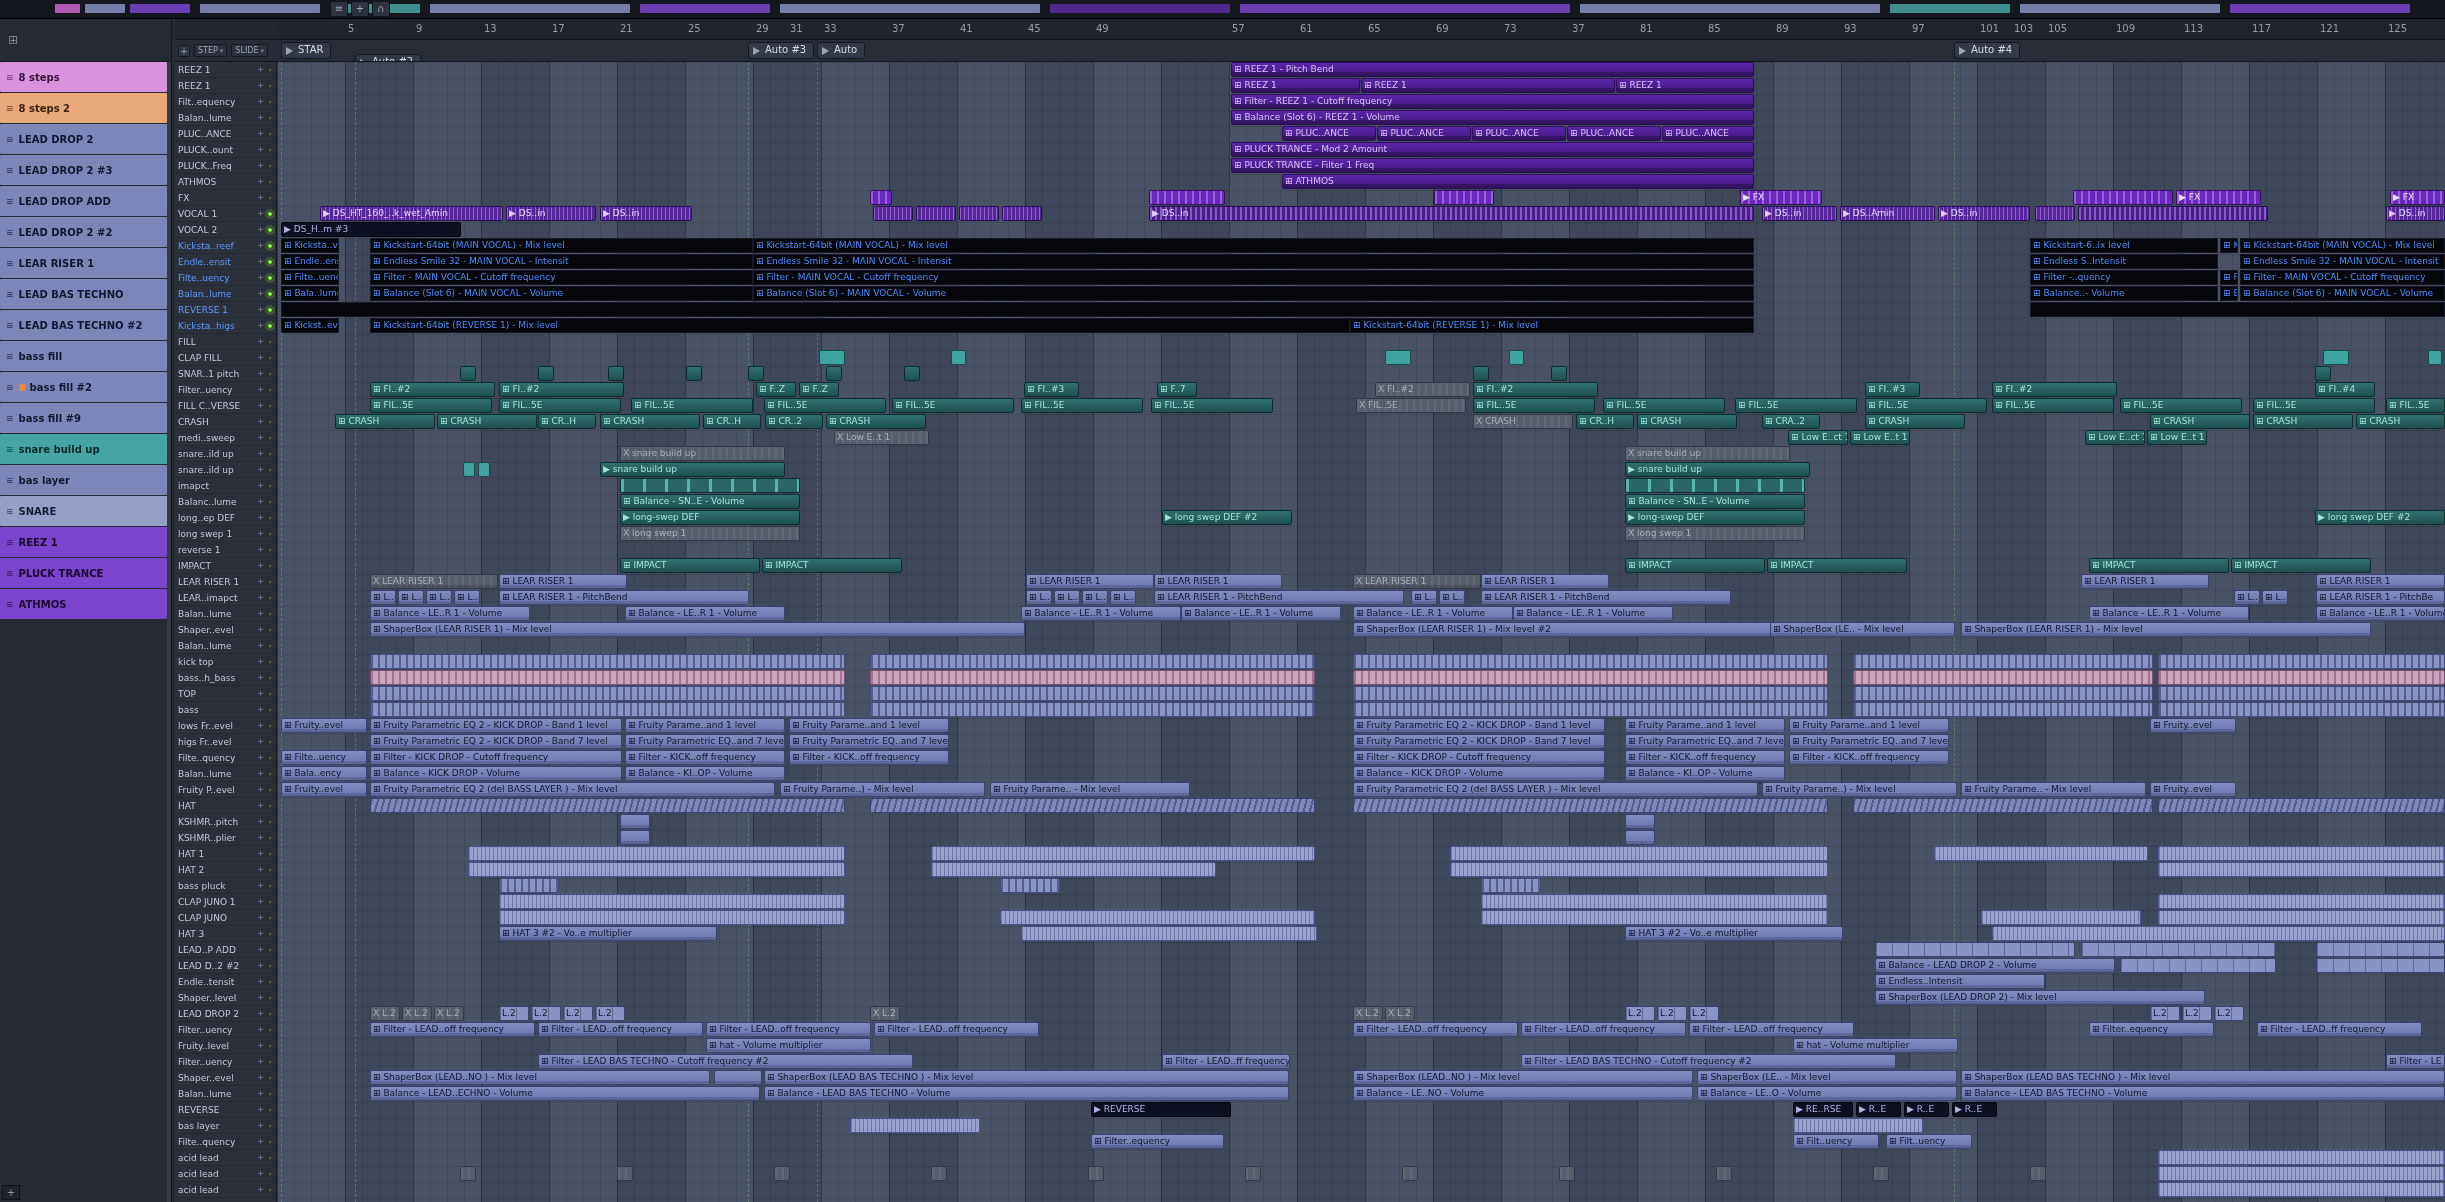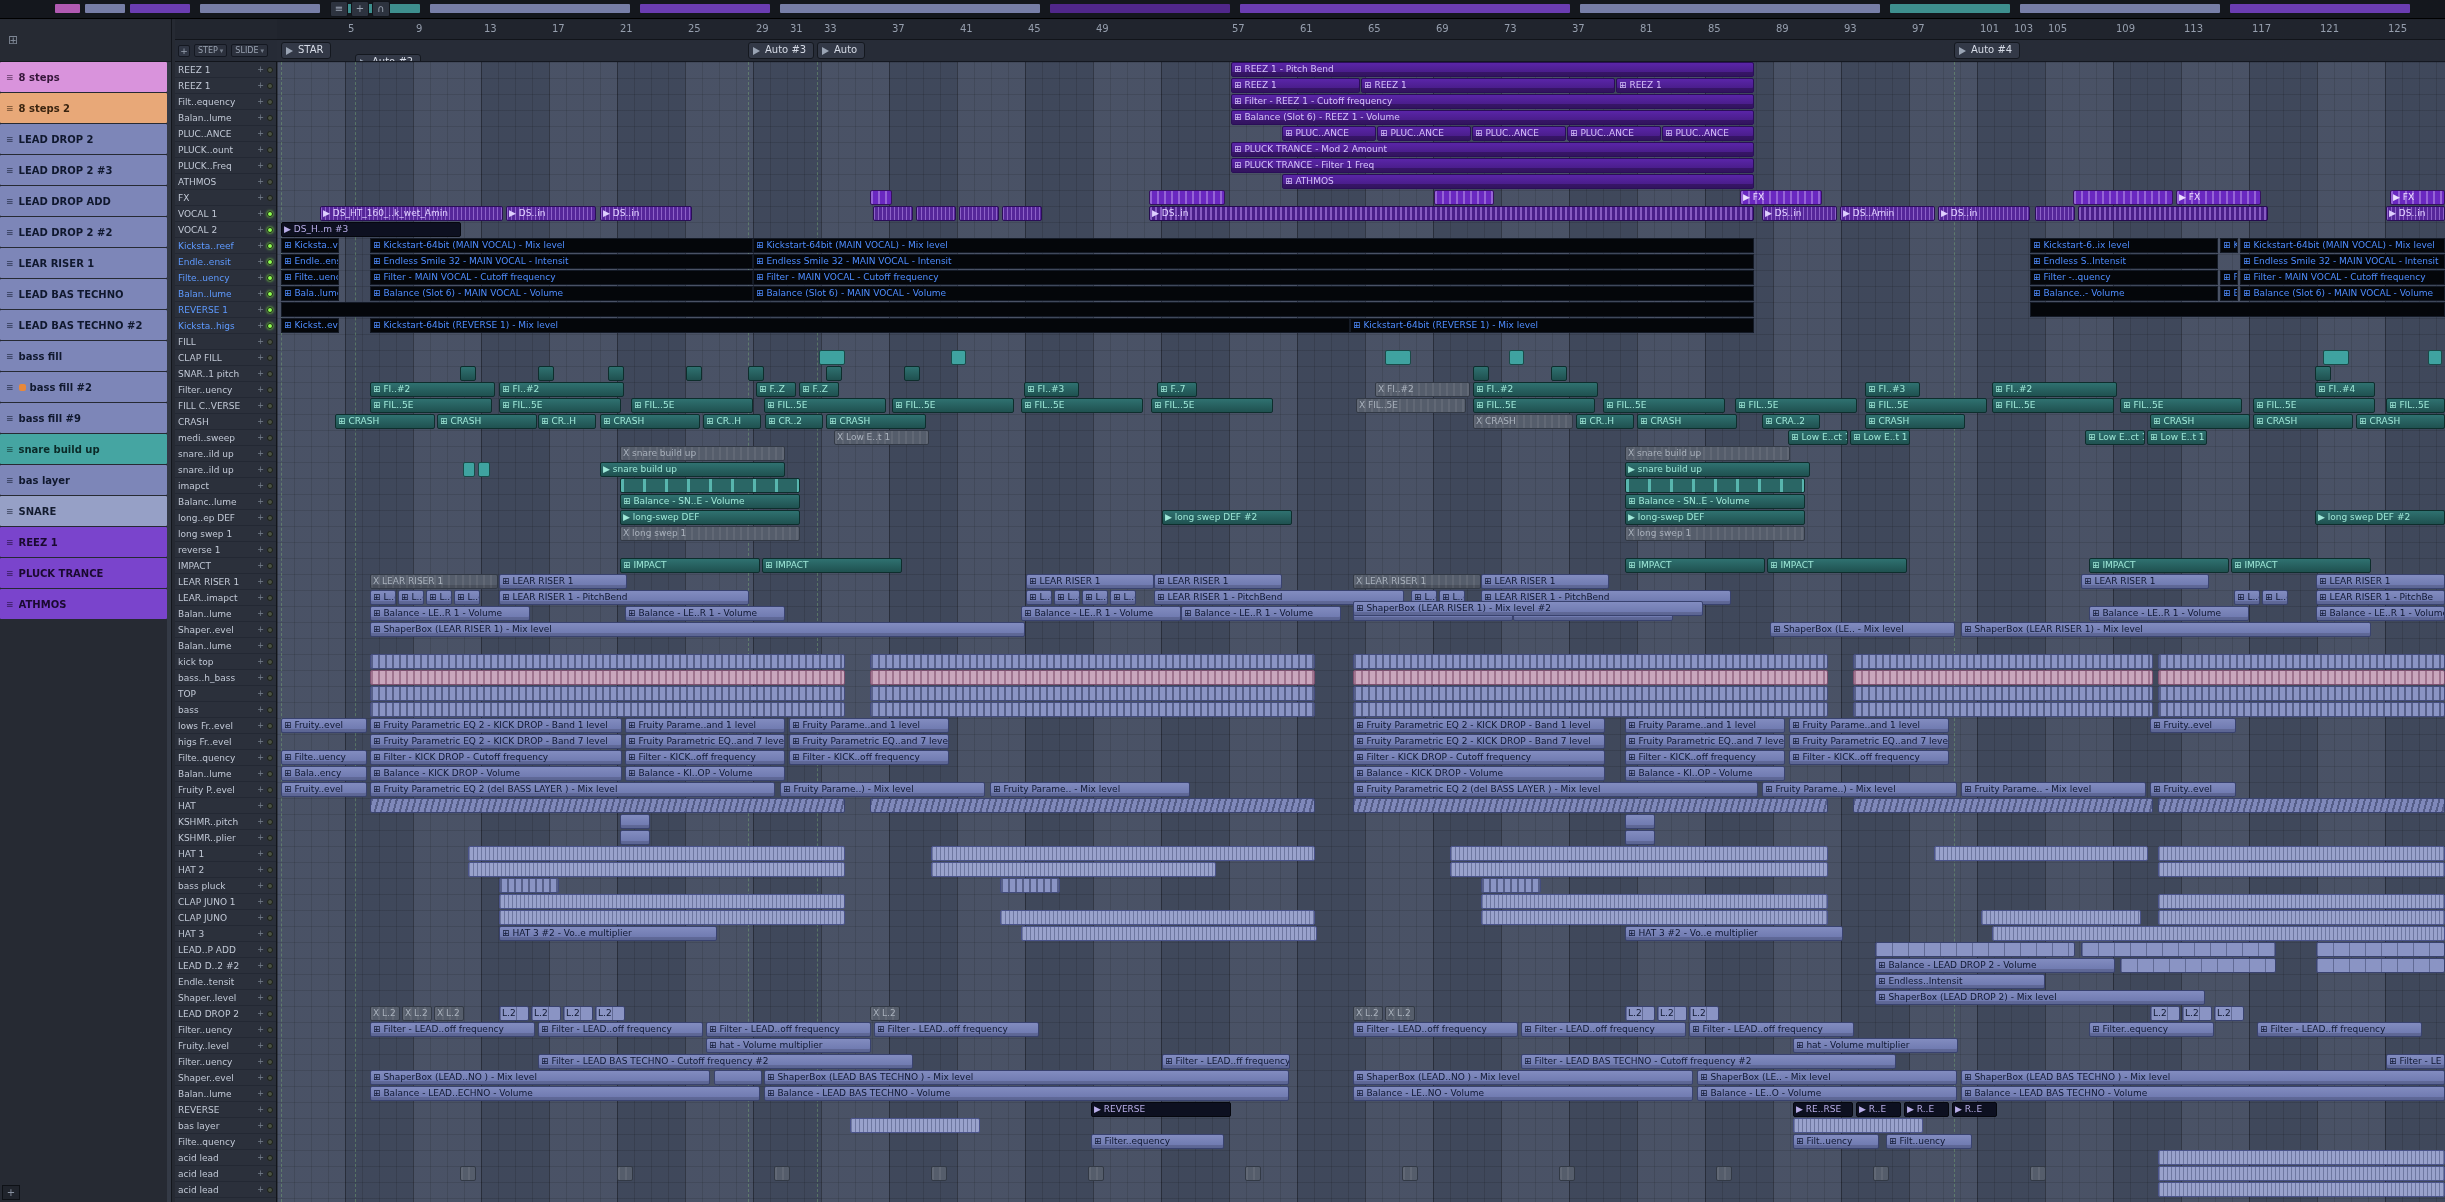--- a/index.html
+++ b/index.html
@@ -1070,21 +1070,21 @@
     </div>
     <div class="clip c-ab" style="left: 1812px; top: 544px; width: 160px;">
       <span class="lb">⊞ Balance - LE..R 1 - Volume</span>
     </div>
     <div class="clip c-ab" style="left: 2039px; top: 544px; width: 129px;">
       <span class="lb">⊞ Balance - LE..R 1 - Volume</span>
     </div>
     <div class="clip c-ab" style="left: 93px; top: 560px; width: 655px;">
       <span class="lb">⊞ ShaperBox (LEAR RISER 1) - Mix level</span>
     </div>
-    <div class="clip c-ab" style="left: 1076px; top: 539px; width: 350px;">
+    <div class="clip c-ab" style="left: 1076px; top: 560px; width: 428px;">
       <span class="lb">⊞ ShaperBox (LEAR RISER 1) - Mix level #2</span>
     </div>
     <div class="clip c-ab" style="left: 1493px; top: 560px; width: 185px;">
       <span class="lb">⊞ ShaperBox (LE.. - Mix level</span>
     </div>
     <div class="clip c-ab" style="left: 1684px; top: 560px; width: 410px;">
       <span class="lb">⊞ ShaperBox (LEAR RISER 1) - Mix level</span>
     </div>
     <div class="clip c-pb" style="left: 93px; top: 592px; width: 475px;"></div>
     <div class="clip c-pb" style="left: 593px; top: 592px; width: 445px;"></div>

